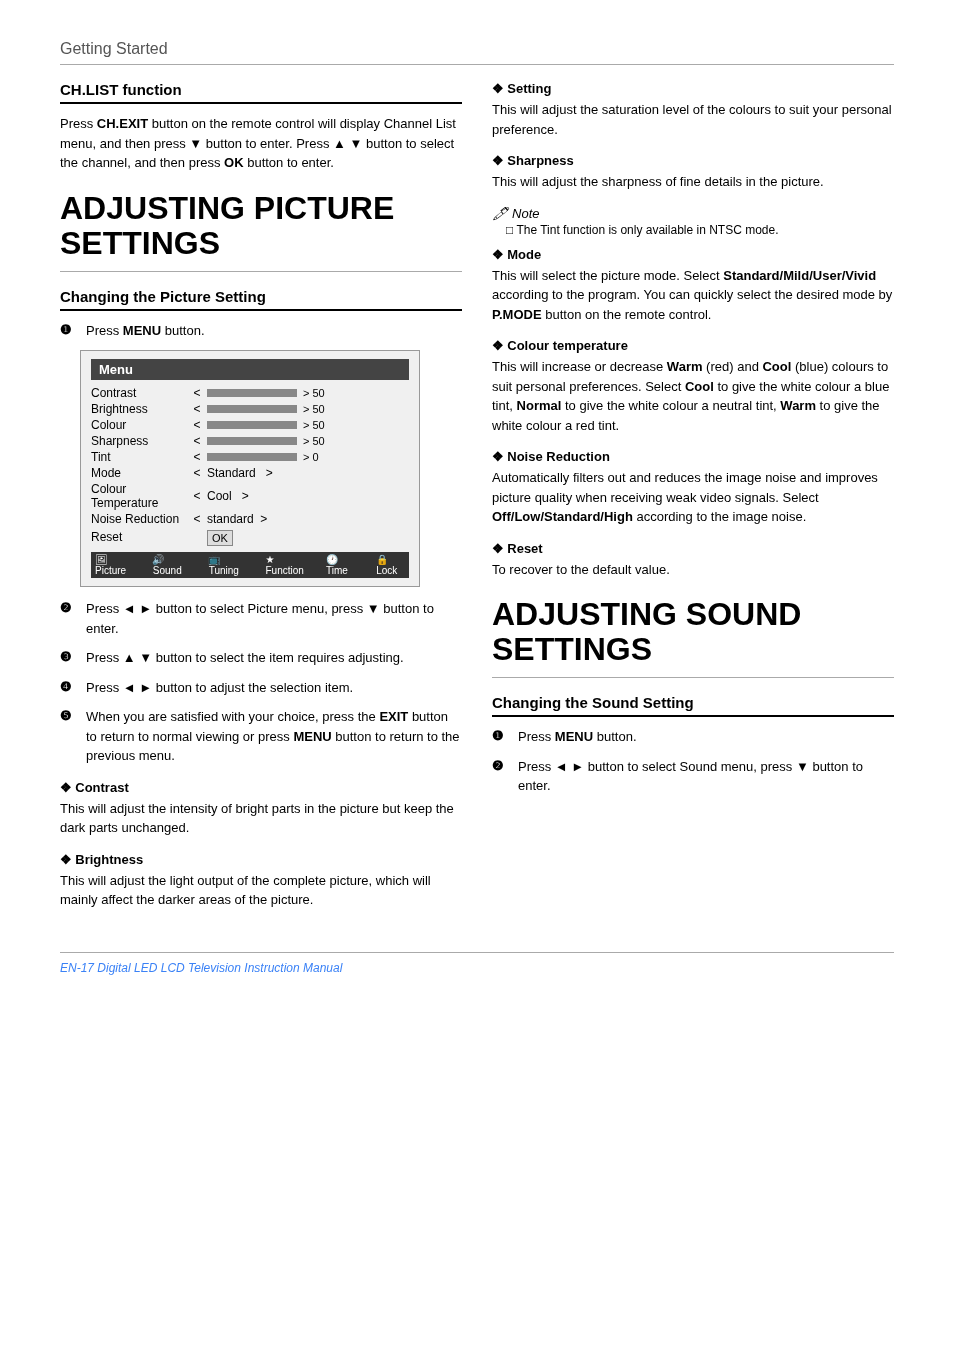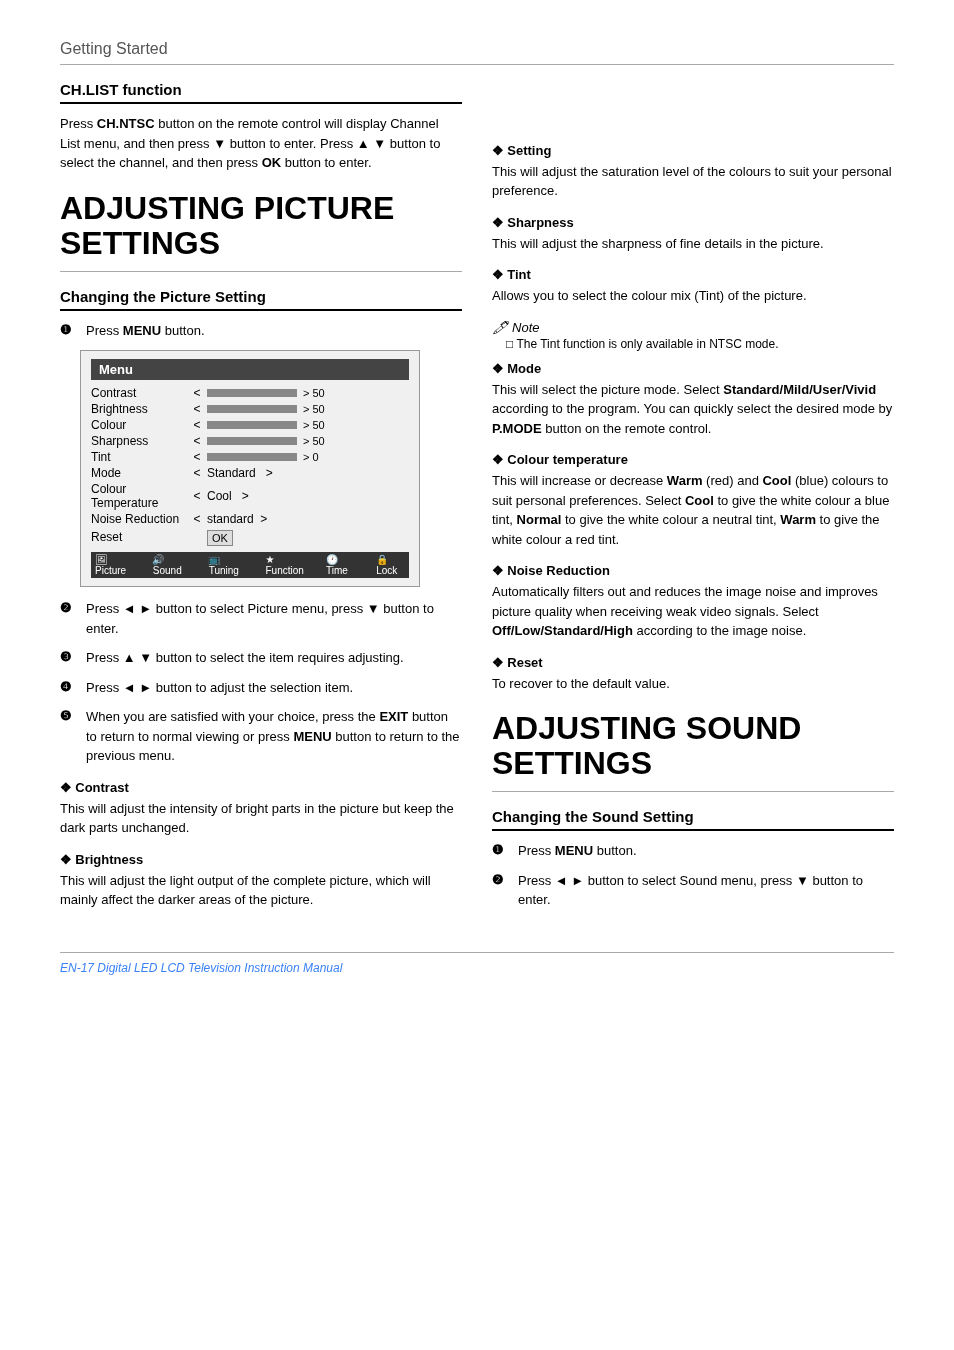--- a/index.html
+++ b/index.html
@@ -18,21 +18,20 @@
       margin-bottom: 6px;
     }
     .top-divider {
       border: none;
       border-top: 1px solid #aaa;
       margin-bottom: 16px;
     }
     .two-col {
       display: flex;
       gap: 30px;
-      align-items: flex-end;
     }
     .col-left {
       flex: 1;
       max-width: 430px;
     }
     .col-right {
       flex: 1;
       max-width: 430px;
     }
     .section-title {
@@ -173,21 +172,21 @@
 <div class="breadcrumb">Getting Started</div>
 <hr class="top-divider">
 
 <div class="two-col">
 
   <div class="col-left">
 
     <div class="subsection">
       <div class="section-title">CH.LIST function</div>
       <p>
-        Press <b>CH.NTSC</b> button on the remote control will display Channel List menu, and then press ▼ button to enter.
+        Press <b>CH.EXIT</b> button on the remote control will display Channel List menu, and then press ▼ button to enter.
         Press ▲ ▼ button to select the channel, and then press <b>OK</b> button to enter.
       </p>
     </div>
 
     <div class="big-title">
       <div>ADJUSTING PICTURE</div>
       <div>SETTINGS</div>
     </div>
 
     <hr class="top-divider">
@@ -297,24 +296,20 @@
     <div class="subsection">
       <div class="sub-title">❖ Setting</div>
       <p>This will adjust the saturation level of the colours to suit your personal preference.</p>
     </div>
 
     <div class="subsection">
       <div class="sub-title">❖ Sharpness</div>
       <p>This will adjust the sharpness of fine details in the picture.</p>
     </div>
 
-    <div class="subsection">
-      <div class="sub-title">❖ Tint</div>
-      <p>Allows you to select the colour mix (Tint) of the picture.</p>
-    </div>
 
     <div class="note-box">
       <div class="note-title">🖊 Note</div>
       <div class="note-item">The Tint function is only available in NTSC mode.</div>
     </div>
 
     <div class="subsection">
       <div class="sub-title">❖ Mode</div>
       <p>
         This will select the picture mode. Select <b>Standard/Mild/User/Vivid</b> according to the program. You can quickly select the desired mode by <b>P.MODE</b> button on the remote control.

